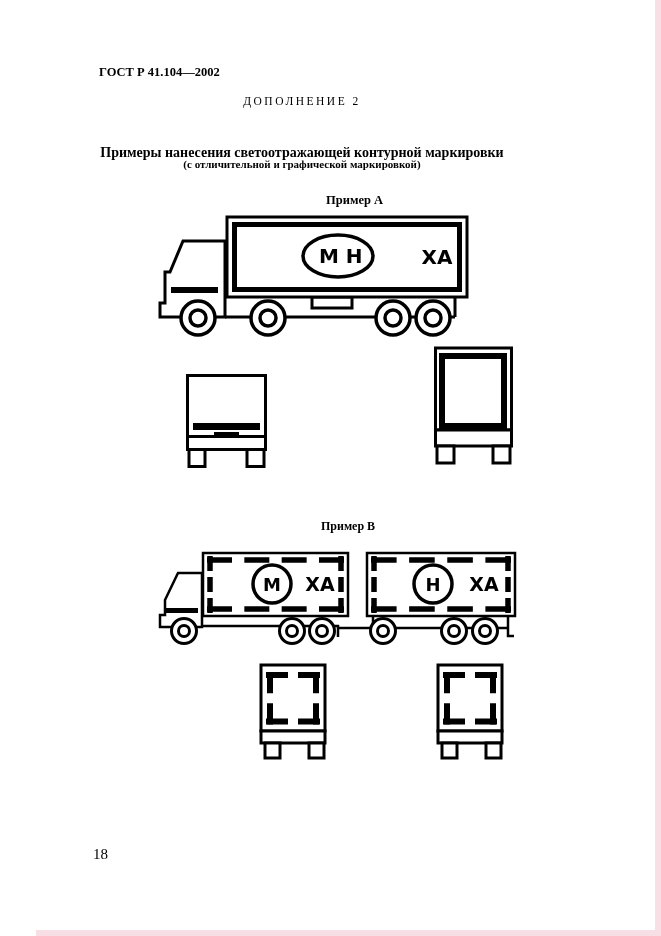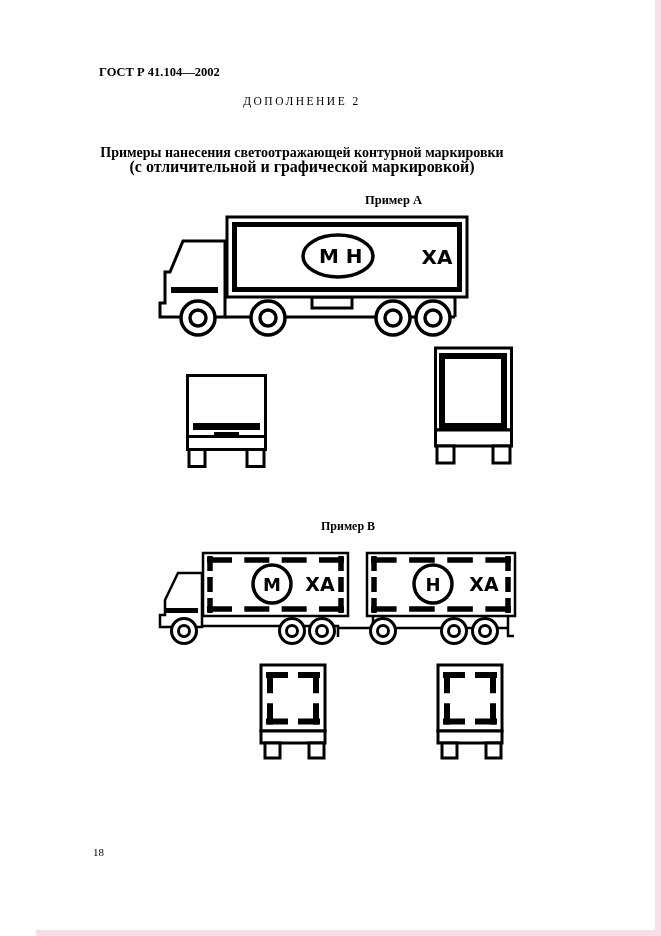--- a/index.html
+++ b/index.html
@@ -9,24 +9,24 @@
     background:var(--paper,#ffffff);
     color:var(--ink,#000000);
     font-family:"Liberation Serif",serif;
     overflow:hidden;
   }
   .abs{position:absolute;margin-left:36px;}
   .center{left:0;width:532px;text-align:center;}
   #doc-number{left:63px;top:65px;font-size:12.5px;font-weight:bold;white-space:nowrap;}
   #supplement{top:95px;font-size:11.5px;letter-spacing:2.5px;}
   #title1{top:145px;font-size:14px;font-weight:bold;}
-  #title2{top:158px;font-size:16px;font-weight:bold;}
-  #label-a{left:290px;width:135px;top:193px;text-align:center;font-size:12.5px;font-weight:bold;}
+  #title2{top:158px;font-size:11px;font-weight:bold;}
+  #label-a{left:290px;width:135px;top:193px;font-size:12.5px;font-weight:bold;}
   #label-b{left:285px;width:110px;top:519px;text-align:left;font-size:12px;font-weight:bold;}
-  #page-num{left:57px;top:846px;font-size:11px;}
+  #page-num{left:57px;top:846px;font-size:15px;}
   .fig{position:absolute;color:var(--ink,#000000);}
   .ln{stroke:currentColor;fill:none;}
   .shape{stroke:currentColor;fill:#ffffff;}
   .solid{fill:currentColor;stroke:none;}
   .glyph{fill:currentColor;font-family:"DejaVu Sans",sans-serif;font-weight:bold;text-anchor:middle;}
   #edge-right{right:0;top:0;width:6px;height:936px;background:var(--edge-tint,#f7dfe5);}
   #edge-bottom{left:0;bottom:0;width:661px;height:6px;background:var(--edge-tint,#f7dfe5);}
 </style>
 </head>
 <body>

